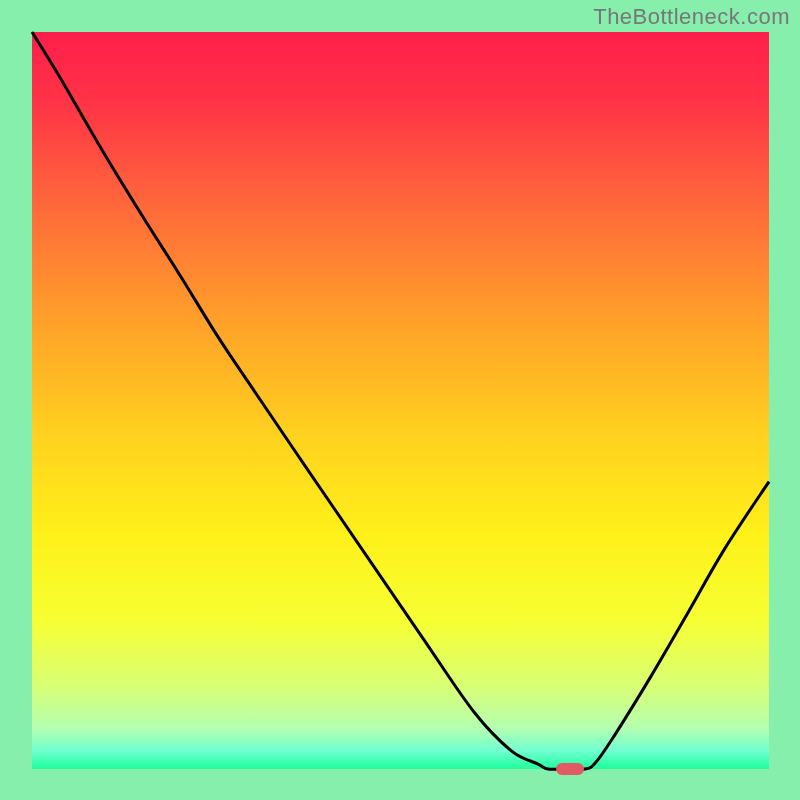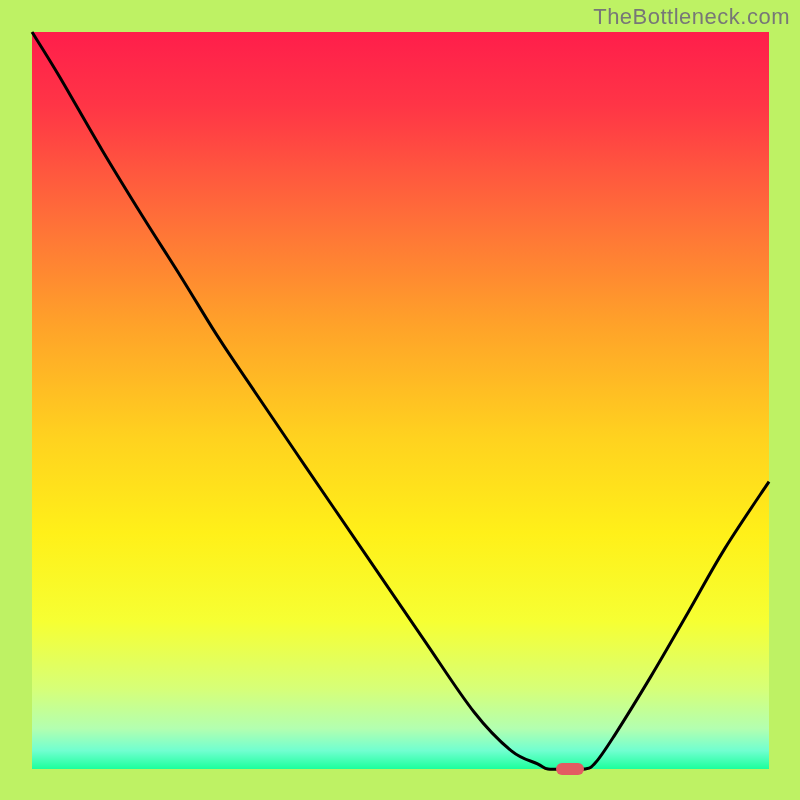--- a/index.html
+++ b/index.html
@@ -7,21 +7,21 @@
     padding: 0;
     width: 800px;
     height: 800px;
     background: #000;
     overflow: hidden;
   }
   .stage {
     position: relative;
     width: 800px;
     height: 800px;
-    background: #bef264;
+    background: #86efac;
   }
   .watermark {
     position: absolute;
     top: 4px;
     right: 10px;
     color: #777;
     font-family: Arial, Helvetica, sans-serif;
     font-size: 22px;
     letter-spacing: 0.5px;
     user-select: none;

